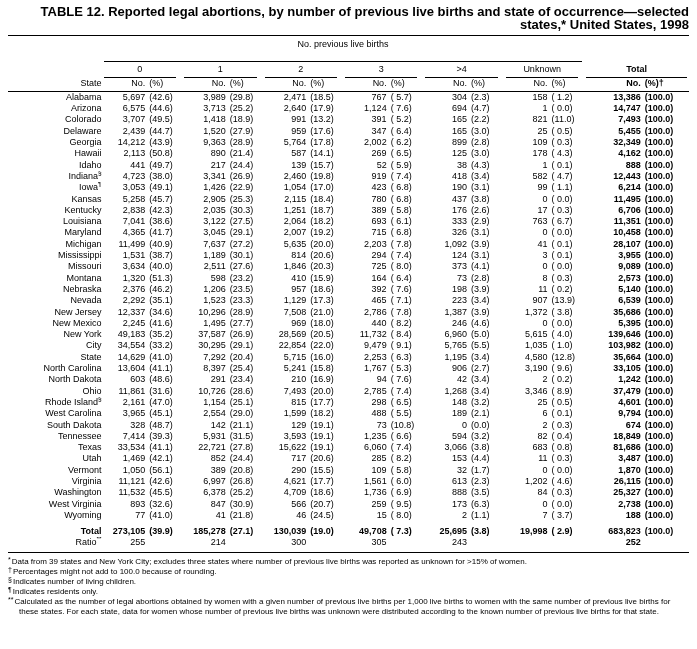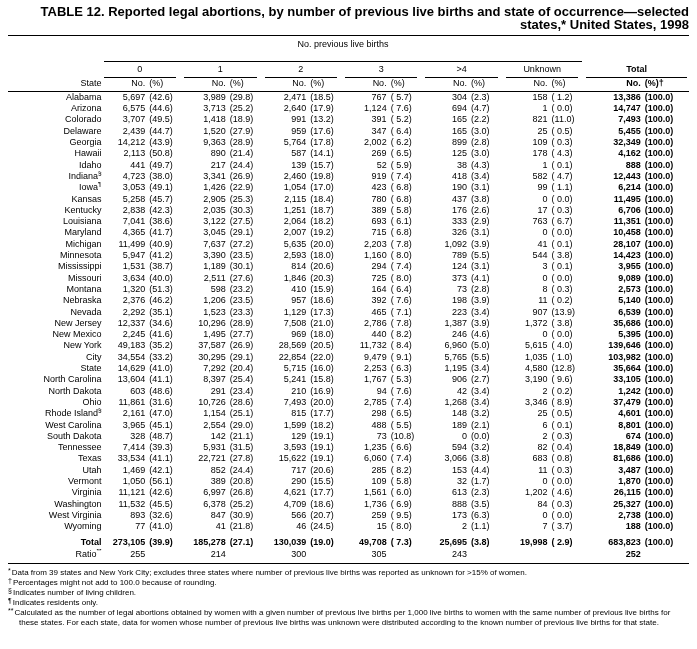--- a/index.html
+++ b/index.html
@@ -385,37 +385,20 @@
         <td class="num">2,203</td>
         <td class="pct">( 7.8)</td>
         <td class="num">1,092</td>
         <td class="pct">(3.9)</td>
         <td class="num">41</td>
         <td class="pct">( 0.1)</td>
         <td class="num total-col">28,107</td>
         <td class="pct total-col">(100.0)</td>
       </tr>
       <tr>
-        <td class="state-col">Minnesota</td>
-        <td class="num">5,947</td>
-        <td class="pct">(41.2)</td>
-        <td class="num">3,390</td>
-        <td class="pct">(23.5)</td>
-        <td class="num">2,593</td>
-        <td class="pct">(18.0)</td>
-        <td class="num">1,160</td>
-        <td class="pct">( 8.0)</td>
-        <td class="num">789</td>
-        <td class="pct">(5.5)</td>
-        <td class="num">544</td>
-        <td class="pct">( 3.8)</td>
-        <td class="num total-col">14,423</td>
-        <td class="pct total-col">(100.0)</td>
-      </tr>
-      <tr>
         <td class="state-col">Mississippi</td>
         <td class="num">1,531</td>
         <td class="pct">(38.7)</td>
         <td class="num">1,189</td>
         <td class="pct">(30.1)</td>
         <td class="num">814</td>
         <td class="pct">(20.6)</td>
         <td class="num">294</td>
         <td class="pct">( 7.4)</td>
         <td class="num">124</td>
@@ -653,21 +636,21 @@
         <td class="num">2,554</td>
         <td class="pct">(29.0)</td>
         <td class="num">1,599</td>
         <td class="pct">(18.2)</td>
         <td class="num">488</td>
         <td class="pct">( 5.5)</td>
         <td class="num">189</td>
         <td class="pct">(2.1)</td>
         <td class="num">6</td>
         <td class="pct">( 0.1)</td>
-        <td class="num total-col">8,801</td>
+        <td class="num total-col">9,794</td>
         <td class="pct total-col">(100.0)</td>
       </tr>
       <tr>
         <td class="state-col">South Dakota</td>
         <td class="num">328</td>
         <td class="pct">(48.7)</td>
         <td class="num">142</td>
         <td class="pct">(21.1)</td>
         <td class="num">129</td>
         <td class="pct">(19.1)</td>

